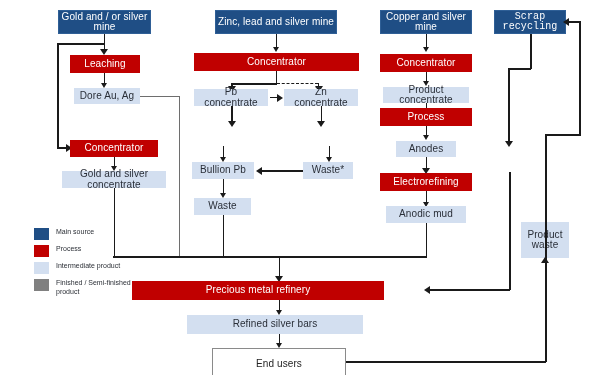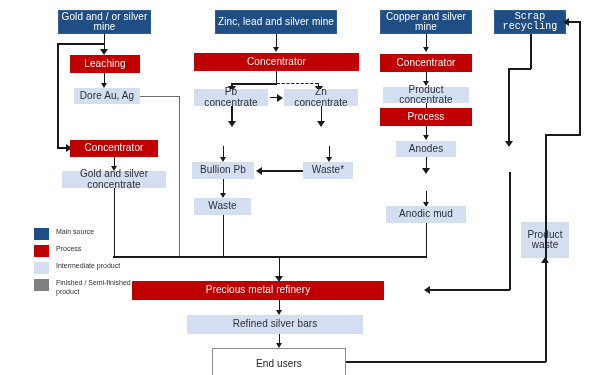--- a/index.html
+++ b/index.html
@@ -123,20 +123,21 @@
   <div class="arw down sm" style="left:423px;top:113px;"></div>
 
   <div class="node n-process" style="left:380px;top:108px;width:92px;height:18px;">Process</div>
   <div class="edge v" style="left:425.5px;top:126px;height:11px;"></div>
   <div class="arw down sm" style="left:423px;top:135px;"></div>
 
   <div class="node n-inter" style="left:396px;top:141px;width:60px;height:16px;">Anodes</div>
   <div class="edge v" style="left:425.5px;top:157px;height:13px;"></div>
   <div class="arw down" style="left:422px;top:168px;"></div>
 
+  <div class="node n-process" style="left:380px;top:173px;width:92px;height:18px;">Electrorefining</div>
   <div class="edge v" style="left:425.5px;top:191px;height:13px;"></div>
   <div class="arw down sm" style="left:423px;top:202px;"></div>
 
   <div class="node n-inter" style="left:386px;top:206px;width:80px;height:17px;text-align:center;">Anodic mud</div>
   <div class="edge v" style="left:425.5px;top:223px;height:34px;"></div>
 
   <div class="node n-source" style="left:494px;top:10px;width:72px;height:24px;font-family:Liberation Mono, monospace;">Scrap recycling</div>
 
   <div class="edge v" style="left:530px;top:34px;height:35px;"></div>
   <div class="edge h" style="left:508px;top:68px;width:23px;"></div>

